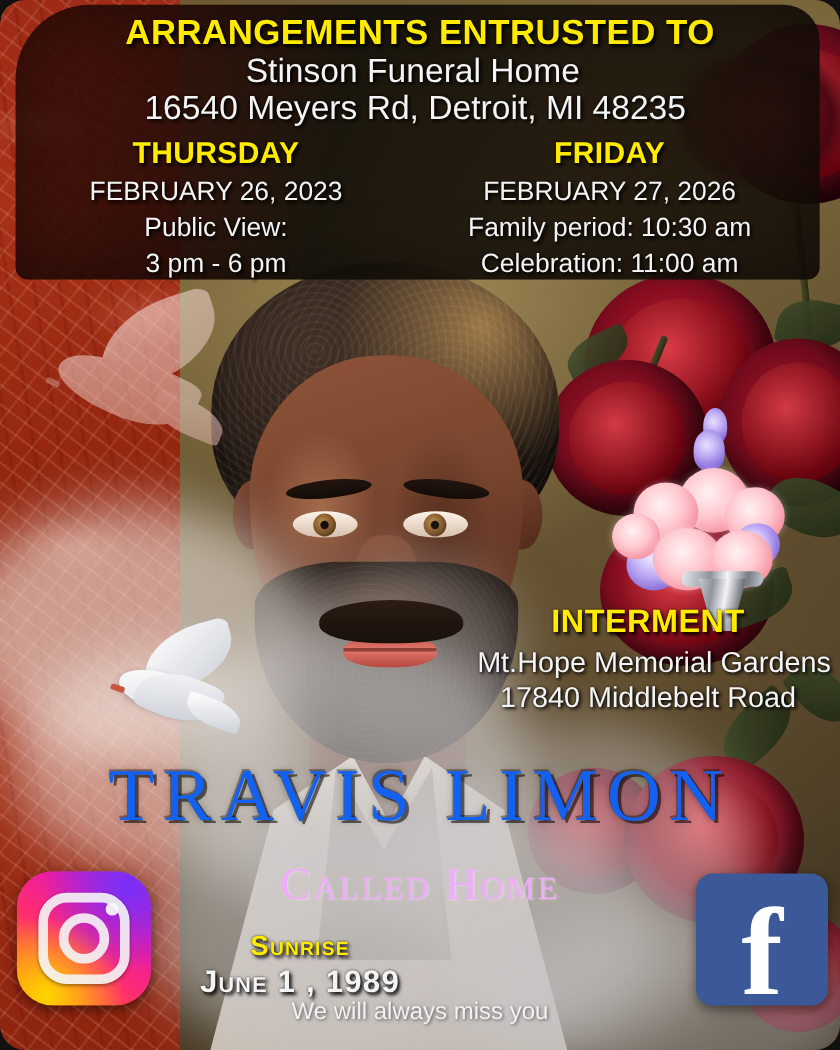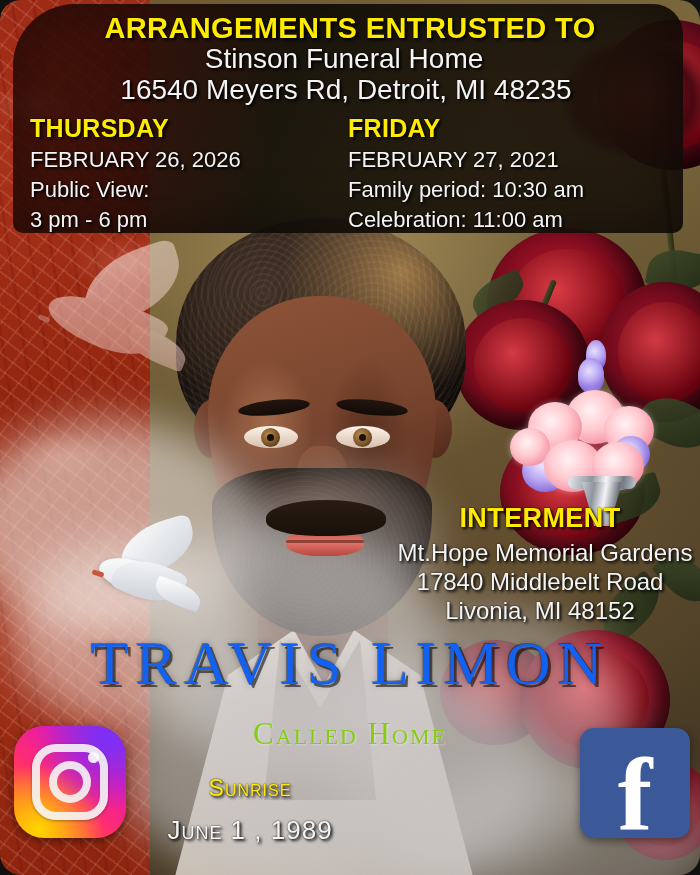--- a/index.html
+++ b/index.html
@@ -230,21 +230,21 @@
   
   .txt{position:absolute;text-align:center;line-height:1.02;}
   .yellow{color:#ffeb00;}
   .white{color:#f4f4f4;}
   .shadow-hard{text-shadow:2px 2px 3px rgba(0,0,0,.9),0 0 2px rgba(0,0,0,.8);}
 
   #arrangements{left:0;top:14px;width:700px;font-size:29px;font-weight:700;letter-spacing:.4px;}
   #home-name{left:0;top:45px;width:644px;font-size:28px;font-weight:400;margin-left:22px;}
   #home-addr{left:0;top:76px;width:692px;font-size:28px;font-weight:400;}
 
-  .svc-col{position:absolute;}
+  .svc-col{position:absolute;text-align:center;}
   .svc-day{font-size:25px;font-weight:700;letter-spacing:.3px;}
   .svc-line{font-size:22px;font-weight:400;}
   #col-thu{left:30px;top:114px;width:300px;}
   #col-fri{left:348px;top:114px;width:320px;}
   .svc-col .svc-line{margin-top:4px;}
 
   #interment-head{left:390px;top:505px;width:300px;font-size:27px;font-weight:700;letter-spacing:.4px;}
   #int-l1{left:390px;top:541px;width:310px;font-size:24px;}
   #int-l2{left:390px;top:570px;width:300px;font-size:24px;}
   #int-l3{left:390px;top:599px;width:300px;font-size:24px;}
@@ -252,28 +252,28 @@
   #deceased-name{
     left:0;top:632px;width:700px;
     font-family:"Liberation Serif",serif;
     font-size:62px;font-weight:400;letter-spacing:7px;
     color:#1261f0;
     text-shadow:3px 3px 0 rgba(0,0,0,.55),-1px -1px 0 rgba(0,0,0,.35),0 0 6px rgba(0,0,0,.35);
   }
   #called-home{
     left:0;top:718px;width:700px;
     font-family:"Liberation Serif",serif;
-    font-size:31px;font-variant:small-caps;letter-spacing:2px;
-    color:#84cc16;
+    font-size:38px;font-variant:small-caps;letter-spacing:2px;
+    color:#f0abfc;
     text-shadow:1px 1px 2px rgba(255,255,255,.35);
   }
 
   .sun-col{position:absolute;text-align:center;font-variant:small-caps;}
-  .sun-label{font-size:23px;font-weight:400;letter-spacing:1px;}
-  .sun-date{font-size:26px;font-weight:400;letter-spacing:1px;margin-top:13px;}
+  .sun-label{font-size:23px;font-weight:700;letter-spacing:1px;}
+  .sun-date{font-size:26px;font-weight:700;letter-spacing:1px;margin-top:1px;}
   #col-sunrise{left:140px;top:775px;width:220px;}
   #col-sunset{left:350px;top:775px;width:220px;}
 
   #farewell{left:150px;top:833px;width:400px;font-size:20px;font-weight:300;color:#f2f2f2;
     text-shadow:1px 1px 3px rgba(0,0,0,.55);}
 
   #site-credit{left:0;top:844px;width:230px;font-size:22px;font-weight:700;color:#ffe400;
     text-align:center;text-shadow:1px 1px 3px rgba(0,0,0,.85);}
 
   
@@ -396,48 +396,48 @@
   </div>
 
   <div class="header-panel"></div>
 
   <div class="txt yellow shadow-hard" id="arrangements">ARRANGEMENTS ENTRUSTED TO</div>
   <div class="txt white shadow-hard" id="home-name">Stinson Funeral Home</div>
   <div class="txt white shadow-hard" id="home-addr">16540 Meyers Rd, Detroit, MI 48235</div>
 
   <div class="svc-col" id="col-thu">
     <div class="svc-day yellow shadow-hard">THURSDAY</div>
-    <div class="svc-line white shadow-hard">FEBRUARY 26, 2026</div>
+    <div class="svc-line white shadow-hard">FEBRUARY 26, 2023</div>
     <div class="svc-line white shadow-hard">Public View:</div>
     <div class="svc-line white shadow-hard">3 pm - 6 pm</div>
   </div>
 
   <div class="svc-col" id="col-fri">
     <div class="svc-day yellow shadow-hard">FRIDAY</div>
-    <div class="svc-line white shadow-hard">FEBRUARY 27, 2021</div>
+    <div class="svc-line white shadow-hard">FEBRUARY 27, 2026</div>
     <div class="svc-line white shadow-hard">Family period: 10:30 am</div>
     <div class="svc-line white shadow-hard">Celebration: 11:00 am</div>
   </div>
 
   <div class="txt yellow shadow-hard" id="interment-head">INTERMENT</div>
   <div class="txt white shadow-hard" id="int-l1">Mt.Hope Memorial Gardens</div>
   <div class="txt white shadow-hard" id="int-l2">17840 Middlebelt Road</div>
-  <div class="txt white shadow-hard" id="int-l3">Livonia, MI 48152</div>
 
   <div class="txt" id="deceased-name">TRAVIS LIMON</div>
   <div class="txt" id="called-home">Called Home</div>
 
   <div class="sun-col" id="col-sunrise">
     <div class="sun-label yellow shadow-hard">Sunrise</div>
     <div class="sun-date white shadow-hard">June 1 , 1989</div>
   </div>
 
   <div class="sun-col" id="col-sunset">
   </div>
 
+  <div class="txt" id="farewell">We will always miss you</div>
 
   <div id="instagram-icon">
     <span class="ig-sq"></span>
     <span class="ig-lens"></span>
     <span class="ig-dot"></span>
   </div>
 
   <div id="facebook-icon">
     <span class="fb-f">f</span>
   </div>

